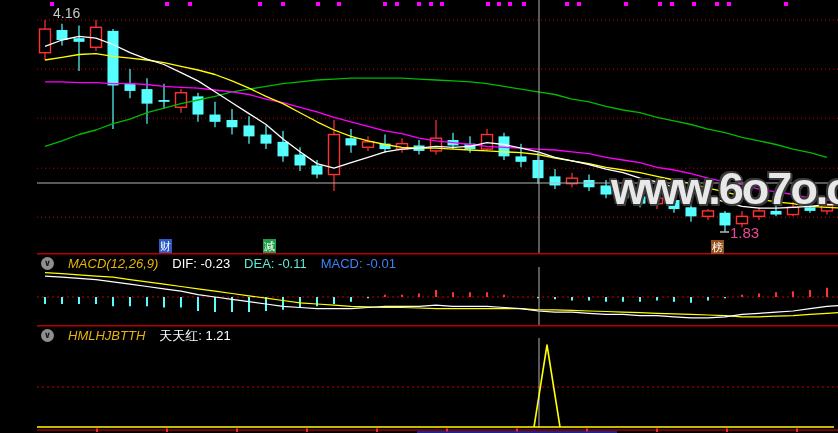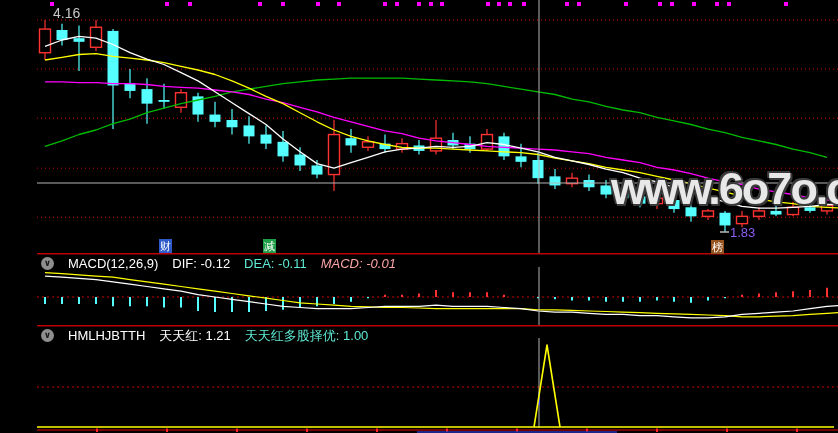--- a/index.html
+++ b/index.html
@@ -4,29 +4,29 @@
 <style>
   html,body{margin:0;padding:0;background:#000;}
   .screen{position:relative;width:838px;height:433px;background:#000;overflow:hidden;
           font-family:"Liberation Sans","DejaVu Sans",sans-serif;margin-left:37px;}
   .screen svg{position:absolute;left:0;display:block;}
   #main-svg{top:0;}
   #macd-svg{top:253px;}
   #custom-svg{top:325px;}
   .overlay{position:absolute;z-index:5;}
   .price-label{color:#c8c8c8;font-size:14px;line-height:14px;}
-  .low-label{color:#8b5cf6;font-size:13px;line-height:13px;}
+  .low-label{color:#ec4899;font-size:15px;line-height:13px;}
   .badge{width:13px;height:14px;color:#fff;font-size:11px;line-height:14px;text-align:center;}
   .panel-header{display:flex;align-items:center;gap:14px;height:16px;font-size:13px;line-height:15px;white-space:nowrap;}
   .collapse-icon{width:13px;height:13px;border-radius:50%;background:#8f8f8f;color:#1c1c1c;
                  font-size:9px;line-height:12px;text-align:center;font-weight:bold;flex:0 0 auto;}
-  .hdr-title{color:#ffffff;}
+  .hdr-title{color:#eab308;font-style:italic;}
   .hdr-white{color:#ffffff;}
   .hdr-yellow{color:#5eead4;}
-  .hdr-magenta{color:#fca5a5;font-style:italic;}
+  .hdr-magenta{color:#3b82f6;}
   .watermark{color:#e8e8e8;font-size:45px;font-weight:bold;letter-spacing:-2px;line-height:46px;
              text-shadow:2px 0 0 #3a3a3a,-2px 0 0 #3a3a3a,0 2px 0 #3a3a3a,0 -2px 0 #3a3a3a,
                          2px 2px 0 #3a3a3a,-2px -2px 0 #3a3a3a;}
   .right-border{position:absolute;top:0;width:2px;height:433px;background:#9b0000;z-index:4;}
 </style>
 </head>
 <body>
 
 <div class="screen">
 
@@ -251,26 +251,25 @@
 
   <div class="overlay badge" style="left:122px;top:239px;background:#2d5ac8;">财</div>
   <div class="overlay badge" style="left:226px;top:239px;background:#1e9e46;">减</div>
   <div class="overlay badge" style="left:674px;top:240px;background:#96521e;">榜</div>
 
   <div class="overlay watermark" style="left:574px;top:166px;">www.6o7o.com</div>
 
   <div class="overlay panel-header" style="left:4px;top:255px;">
     <span class="collapse-icon">∨</span>
     <span class="hdr-title">MACD(12,26,9)</span>
-    <span class="hdr-white">DIF: -0.12</span>
+    <span class="hdr-white">DIF: -0.23</span>
     <span class="hdr-yellow">DEA: -0.11</span>
     <span class="hdr-magenta">MACD: -0.01</span>
   </div>
 
   <div class="overlay panel-header" style="left:4px;top:327px;">
     <span class="collapse-icon">∨</span>
     <span class="hdr-title">HMLHJBTTH</span>
     <span class="hdr-white">天天红: 1.21</span>
-    <span class="hdr-yellow">天天红多股择优: 1.00</span>
   </div>
 
   <div class="right-border" style="left:830px;"></div>
 </div>
 
 </body></html>

